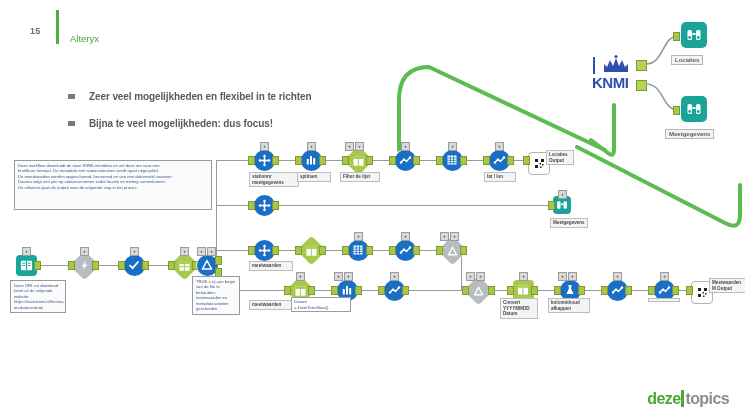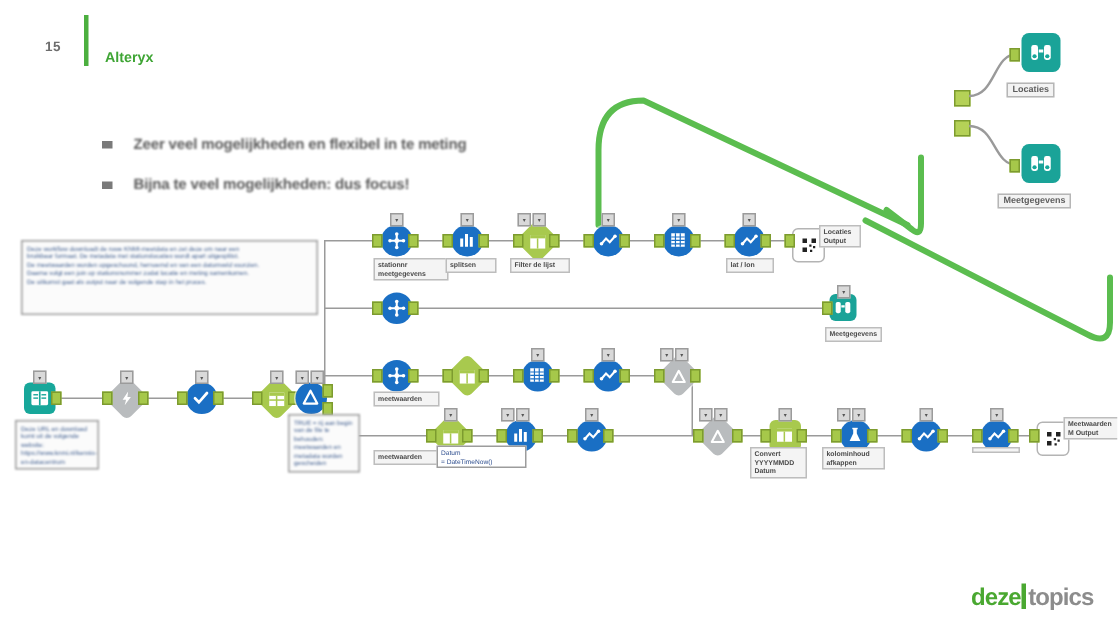--- a/index.html
+++ b/index.html
@@ -5,21 +5,21 @@
   html,body{margin:0;padding:0;background:#ffffff;}
   body{width:745px;height:420px;overflow:hidden;
        font-family:"Liberation Sans", sans-serif;}
   #slide{position:relative;width:745px;height:420px;background:#fff;overflow:hidden;}
 
   
   .slide-num{position:absolute;left:30px;top:26px;font-size:9px;color:#6d6d6d;font-weight:bold;letter-spacing:.3px;}
   .title-rule{position:absolute;left:56px;top:10px;width:3px;height:34px;background:#4caf3f;}
   .title-main{position:absolute;left:68px;top:12px;font-size:17px;font-weight:bold;color:#3fa535;
               letter-spacing:-.2px;filter:blur(.45px);}
-  .title-sub{position:absolute;left:70px;top:33px;font-size:9.5px;font-weight:bold;color:#3fa535;filter:blur(.5px);}
+  .title-sub{position:absolute;left:70px;top:33px;font-size:9.5px;font-weight:normal;color:#3fa535;filter:blur(.5px);}
 
   
   .bullet-row{position:absolute;display:flex;align-items:center;gap:14px;}
   .bullet-mark{width:7px;height:5px;background:#7a7a7a;flex:none;}
   .bullet-text{font-size:10px;font-weight:bold;color:#5b5b5b;white-space:nowrap;filter:blur(.55px);letter-spacing:-.1px;}
   #b0{left:68px;top:91px;}
   #b1{left:68px;top:118px;}
 
   
   .swoosh{position:absolute;left:395px;top:45px;}
@@ -80,33 +80,41 @@
 <body>
 
 <div id="slide">
 
   <div class="slide-num">15</div>
   <div class="title-rule"></div>
   <div class="title-sub">Alteryx</div>
 
   <div class="bullet-row" id="b0">
     <span class="bullet-mark"></span>
-    <span class="bullet-text">Zeer veel mogelijkheden en flexibel in te meting</span>
+    <span class="bullet-text">Zeer veel mogelijkheden en flexibel in te richten</span>
   </div>
   <div class="bullet-row" id="b1">
     <span class="bullet-mark"></span>
     <span class="bullet-text">Bijna te veel mogelijkheden: dus focus!</span>
   </div>
 
   <svg class="swoosh" width="350" height="200">
     <path d="M4,105 L4,55 Q4,22 34,22 L210,105" fill="none" stroke="#5bbd4f" stroke-width="4" stroke-linecap="round" stroke-linejoin="round"></path>
     <path d="M196,95 L213,108 Q219,113 219,104 L219,60" fill="none" stroke="#5bbd4f" stroke-width="4" stroke-linecap="round" stroke-linejoin="round"></path>
     <path d="M182,102 L330,178 Q345,186 345,170 L345,140" fill="none" stroke="#5bbd4f" stroke-width="4" stroke-linecap="round" stroke-linejoin="round"></path>
   </svg>
 
+  <div class="knmi">
+    <div class="bar"></div>
+    <svg class="crown" width="30" height="20">
+      <path d="M3,17 L3,9 L6,12 L9,5 L12,11 L15,3 L18,11 L21,5 L24,12 L27,9 L27,17 Z" fill="#2f4fb0"></path>
+      <circle cx="15" cy="1.5" r="1.5" fill="#2f4fb0"></circle>
+    </svg>
+    <div class="word">KNMI</div>
+  </div>
 
   <div class="nub" style="left:636px;top:60px;width:9px;height:9px;background:#b5d157;"></div>
   <div class="nub" style="left:636px;top:80px;width:9px;height:9px;background:#b5d157;"></div>
 
   <svg style="position:absolute;left:640px;top:28px;" width="60" height="100">
     <path d="M6,36 C24,36 22,8 38,8" fill="none" stroke="#9a9a9a" stroke-width="1.6"></path>
     <path d="M6,56 C24,56 22,82 38,82" fill="none" stroke="#9a9a9a" stroke-width="1.6"></path>
   </svg>
   <div class="nub" style="left:673px;top:32px;"></div>
   <div class="nub" style="left:673px;top:106px;"></div>

